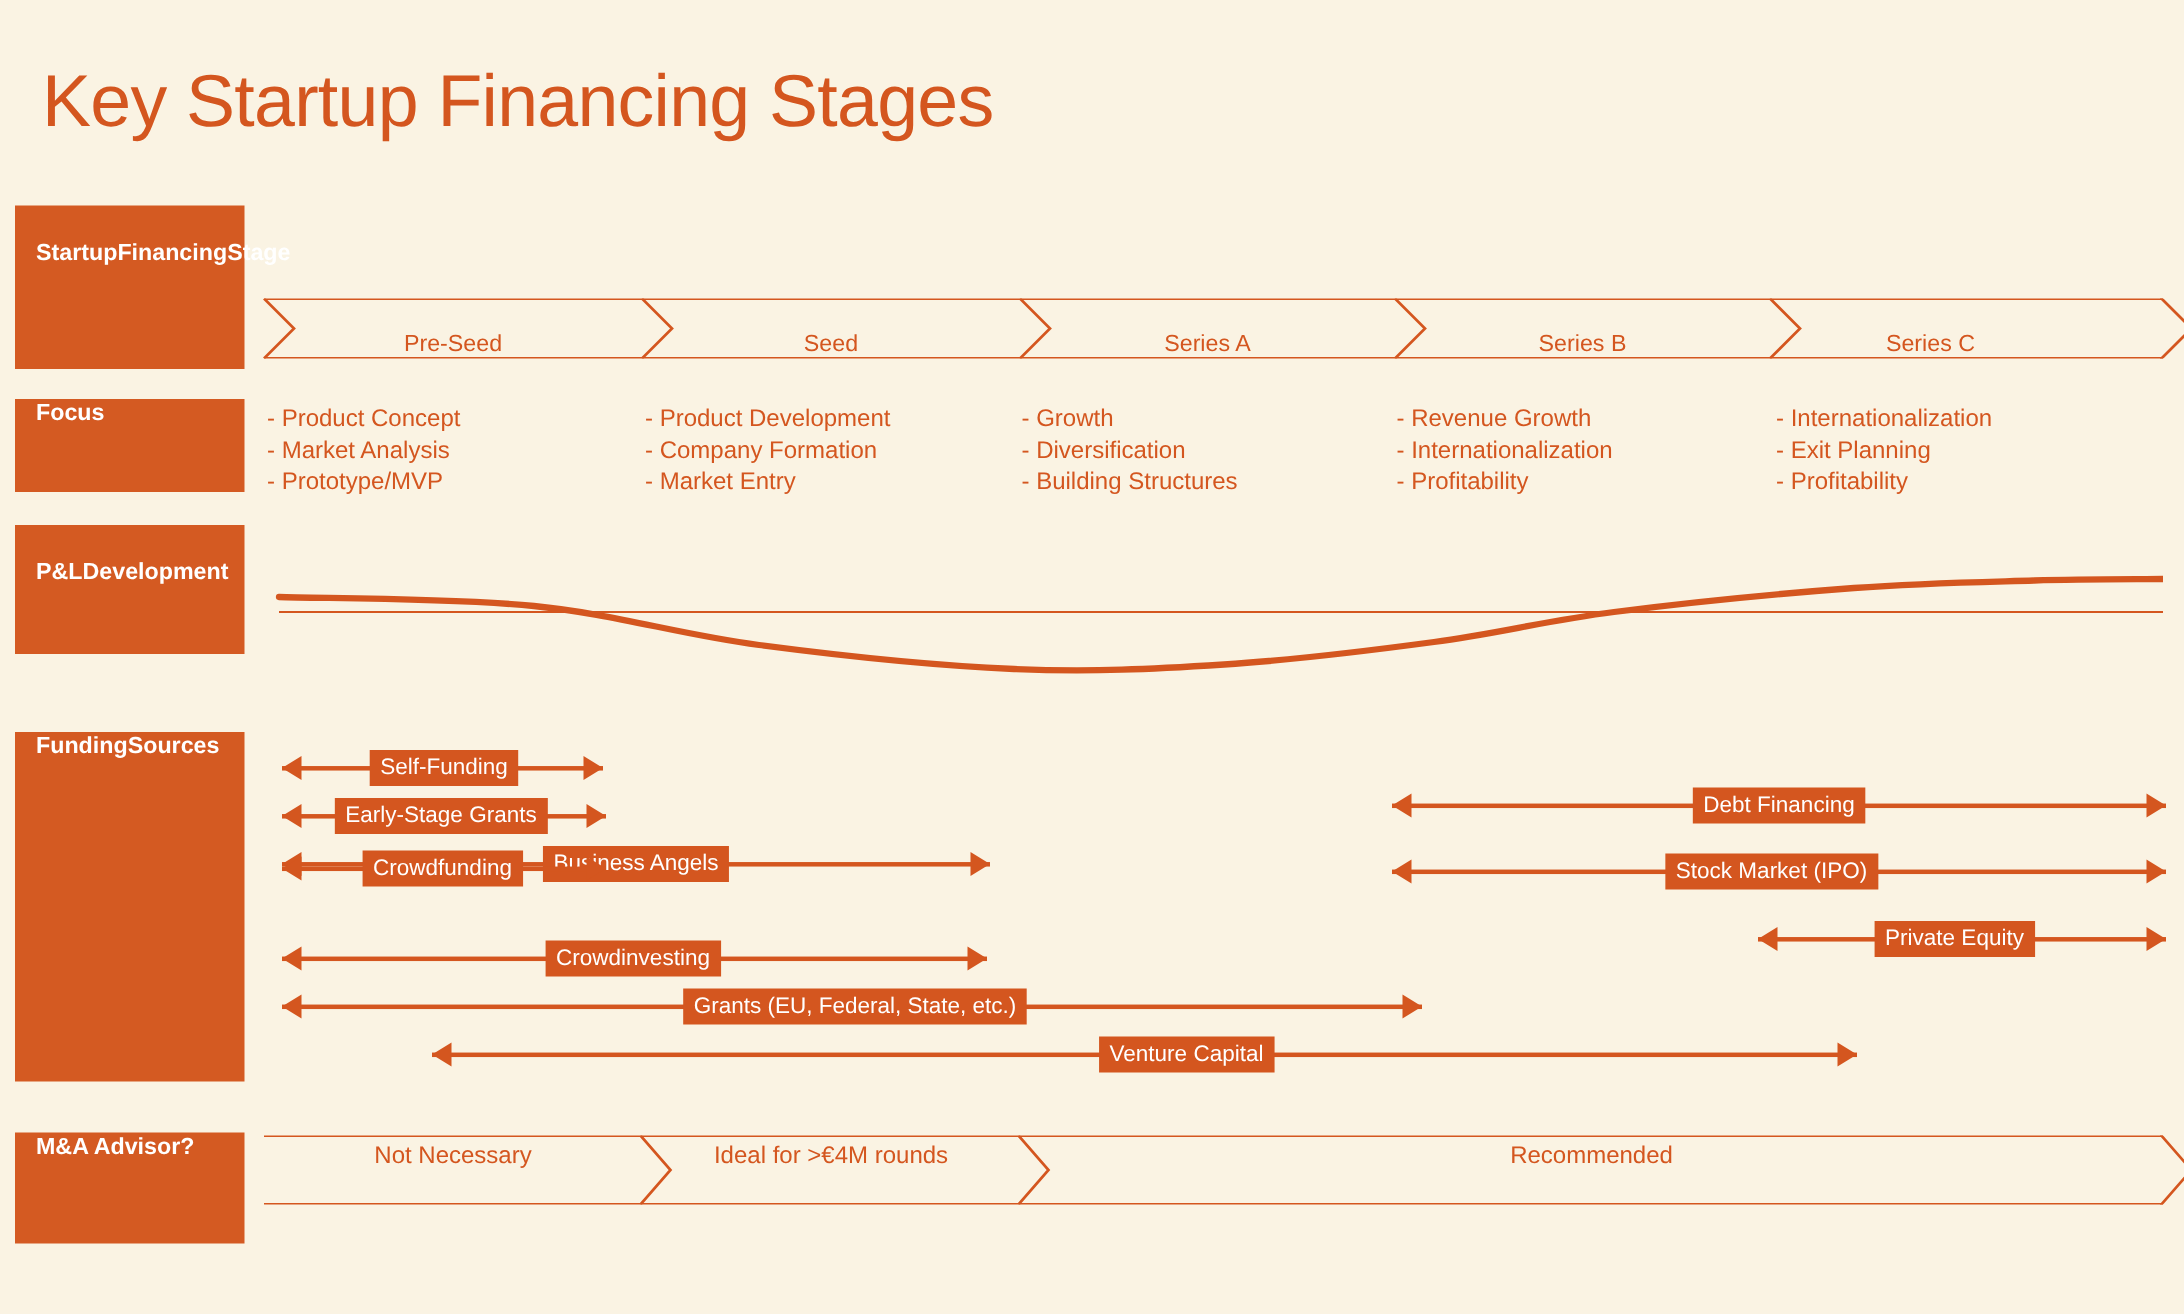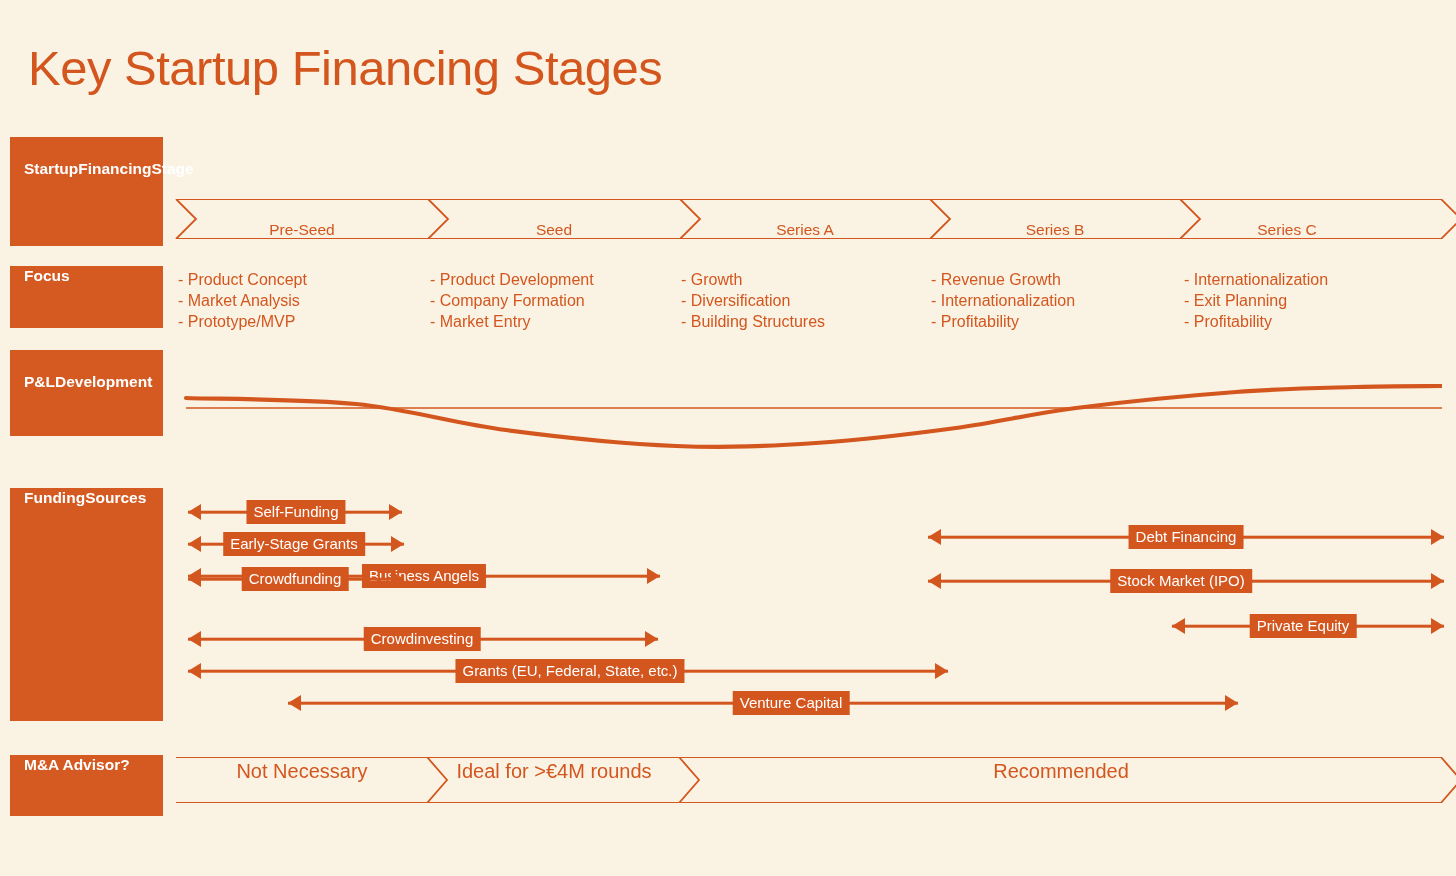--- a/index.html
+++ b/index.html
@@ -84,21 +84,21 @@
     padding:4px 7px 5px;white-space:nowrap;
   }
 
   
   .ma-rail{
     position:absolute;left:176px;right:14px;height:46px;
     border-top:1.6px solid #D4561F;border-bottom:1.6px solid #D4561F;
     box-sizing:border-box;
   }
   .ma-seg{
-    position:absolute;top:0;height:28px;color:#D4561F;font-size:20px;
+    position:absolute;top:0;height:28px;color:#D4561F;font-size:16px;
     display:flex;align-items:center;justify-content:center;box-sizing:border-box;
   }
   .ma-div{position:absolute;top:0;height:46px;width:24px;}
 </style>
 </head>
 <body>
 
 <div class="canvas">
 
   <div class="title">Key Startup Financing Stages</div>
@@ -112,21 +112,21 @@
       <span style="display: block;">Focus</span>
     </div>
   <div class="rowlabel top" id="lbl-pnl" style="top:350px;height:86px;">
       <span style="display: block;">P&amp;L</span>
       <span style="display: block;">Development</span>
     </div>
   <div class="rowlabel" id="lbl-funding" style="top:488px;height:233px;">
       <span style="display: block;">Funding</span>
       <span style="display: block;">Sources</span>
     </div>
-  <div class="rowlabel" id="lbl-advisor" style="top:755px;height:61px;">
+  <div class="rowlabel" id="lbl-advisor" style="top:755px;height:74px;">
       <span style="display: block;">M&amp;A Advisor?</span>
     </div>
 
 
   <div class="subrail" style="top:199px;"></div>
   <div class="chev-track" id="substage-track" style="top:199px;height:40px;">
       <div class="subchev" style="left: 0px; width: 252px;">
         <span>Pre-Seed</span>
       </div>
       <div class="sublead" style="left: -1px;">

